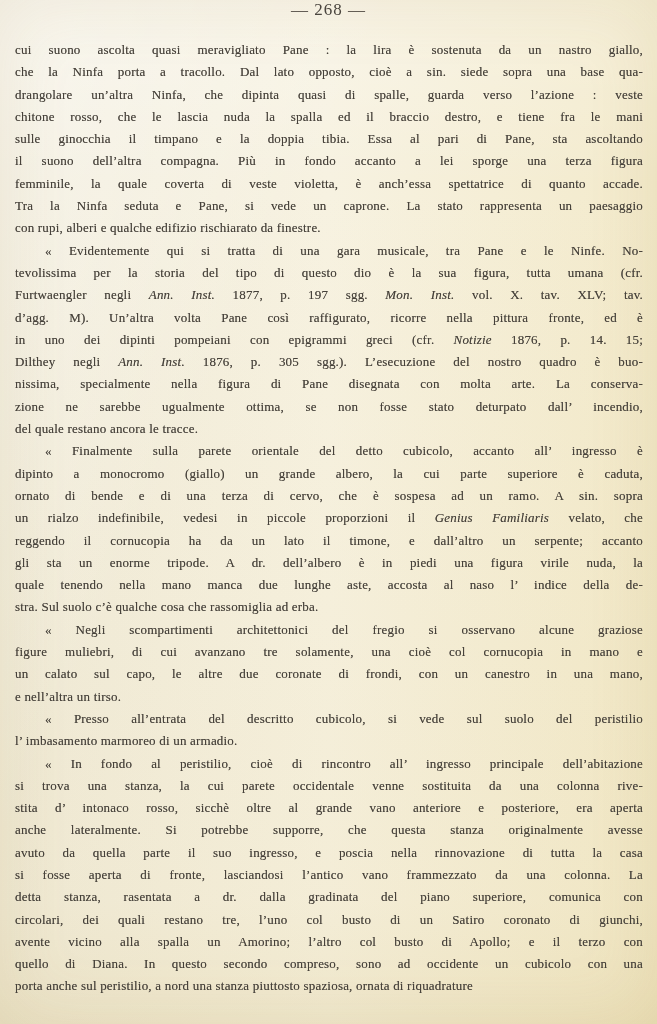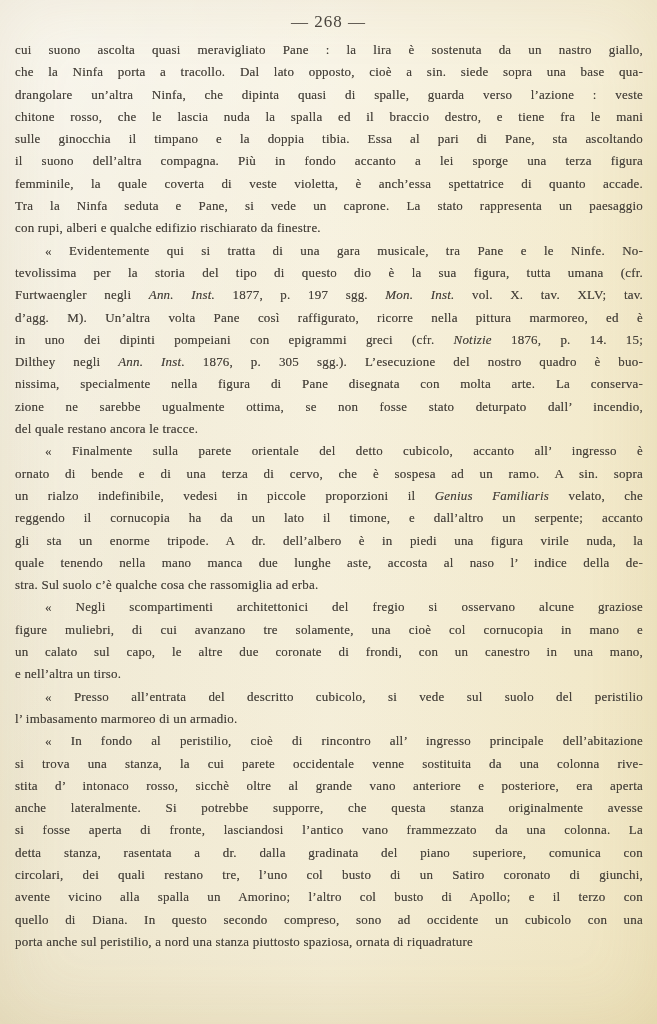--- a/index.html
+++ b/index.html
@@ -16,21 +16,20 @@
     background:
       linear-gradient(115deg, rgba(255,255,255,0.45) 0%, rgba(255,255,255,0) 35%),
       linear-gradient(180deg, rgba(255,255,255,0.25) 0%, rgba(255,255,255,0) 18%, rgba(214,192,122,0.10) 88%, rgba(206,183,110,0.18) 100%),
       linear-gradient(90deg, #f1ecdb 0%, #f7f2e1 50%, #f3eacb 100%);
     box-shadow: inset 0 0 70px rgba(170,140,70,0.14);
     font-family: "Liberation Serif", "DejaVu Serif", serif;
     color: #45403a;
   }
   .page-number {
     text-align: center;
-    padding-top: 12px;
     font-size: 17px;
     letter-spacing: 1px;
     color: #4a453e;
   }
   .text-block {
     position: absolute;
     top: 39px;
     left: 15px;
     width: 628px;
   }
@@ -63,29 +62,30 @@
         <div class="line"><span>sulle ginocchia il timpano e la doppia tibia. Essa al pari di Pane, sta ascoltando</span></div>
         <div class="line"><span>il suono dell’altra compagna. Più in fondo accanto a lei sporge una terza figura</span></div>
         <div class="line"><span>femminile, la quale coverta di veste violetta, è anch’essa spettatrice di quanto accade.</span></div>
         <div class="line"><span>Tra la Ninfa seduta e Pane, si vede un caprone. La stato rappresenta un paesaggio</span></div>
         <div class="line last"><span>con rupi, alberi e qualche edifizio rischiarato da finestre.</span></div>
       </div>
       <div class="para">
         <div class="line first-indent"><span>« Evidentemente qui si tratta di una gara musicale, tra Pane e le Ninfe. No-</span></div>
         <div class="line"><span>tevolissima per la storia del tipo di questo dio è la sua figura, tutta umana (cfr.</span></div>
         <div class="line"><span>Furtwaengler negli </span><i>Ann. Inst.</i><span> 1877, p. 197 sgg. </span><i>Mon. Inst.</i><span> vol. X. tav. XLV; tav.</span></div>
-        <div class="line"><span>d’agg. M). Un’altra volta Pane così raffigurato, ricorre nella pittura marmoreo, ed è</span></div>
+        <div class="line"><span>d’agg. M). Un’altra volta Pane così raffigurato, ricorre nella pittura fronte, ed è</span></div>
         <div class="line"><span>in uno dei dipinti pompeiani con epigrammi greci (cfr. </span><i>Notizie</i><span> 1876, p. 14. 15;</span></div>
         <div class="line"><span>Dilthey negli </span><i>Ann. Inst.</i><span> 1876, p. 305 sgg.). L’esecuzione del nostro quadro è buo-</span></div>
         <div class="line"><span>nissima, specialmente nella figura di Pane disegnata con molta arte. La conserva-</span></div>
         <div class="line"><span>zione ne sarebbe ugualmente ottima, se non fosse stato deturpato dall’ incendio,</span></div>
         <div class="line last"><span>del quale restano ancora le tracce.</span></div>
       </div>
       <div class="para">
         <div class="line first-indent"><span>« Finalmente sulla parete orientale del detto cubicolo, accanto all’ ingresso è</span></div>
+        <div class="line"><span>dipinto a monocromo (giallo) un grande albero, la cui parte superiore è caduta,</span></div>
         <div class="line"><span>ornato di bende e di una terza di cervo, che è sospesa ad un ramo. A sin. sopra</span></div>
         <div class="line"><span>un rialzo indefinibile, vedesi in piccole proporzioni il </span><i>Genius Familiaris</i><span> velato, che</span></div>
         <div class="line"><span>reggendo il cornucopia ha da un lato il timone, e dall’altro un serpente; accanto</span></div>
         <div class="line"><span>gli sta un enorme tripode. A dr. dell’albero è in piedi una figura virile nuda, la</span></div>
         <div class="line"><span>quale tenendo nella mano manca due lunghe aste, accosta al naso l’ indice della de-</span></div>
         <div class="line last"><span>stra. Sul suolo c’è qualche cosa che rassomiglia ad erba.</span></div>
       </div>
       <div class="para">
         <div class="line first-indent"><span>« Negli scompartimenti architettonici del fregio si osservano alcune graziose</span></div>
         <div class="line"><span>figure muliebri, di cui avanzano tre solamente, una cioè col cornucopia in mano e</span></div>
@@ -94,20 +94,21 @@
       </div>
       <div class="para">
         <div class="line first-indent"><span>« Presso all’entrata del descritto cubicolo, si vede sul suolo del peristilio</span></div>
         <div class="line last"><span>l’ imbasamento marmoreo di un armadio.</span></div>
       </div>
       <div class="para">
         <div class="line first-indent"><span>« In fondo al peristilio, cioè di rincontro all’ ingresso principale dell’abitazione</span></div>
         <div class="line"><span>si trova una stanza, la cui parete occidentale venne sostituita da una colonna rive-</span></div>
         <div class="line"><span>stita d’ intonaco rosso, sicchè oltre al grande vano anteriore e posteriore, era aperta</span></div>
         <div class="line"><span>anche lateralmente. Si potrebbe supporre, che questa stanza originalmente avesse</span></div>
+        <div class="line"><span>avuto da quella parte il suo ingresso, e poscia nella rinnovazione di tutta la casa</span></div>
         <div class="line"><span>si fosse aperta di fronte, lasciandosi l’antico vano frammezzato da una colonna. La</span></div>
         <div class="line"><span>detta stanza, rasentata a dr. dalla gradinata del piano superiore, comunica con</span></div>
         <div class="line"><span>circolari, dei quali restano tre, l’uno col busto di un Satiro coronato di giunchi,</span></div>
         <div class="line"><span>avente vicino alla spalla un Amorino; l’altro col busto di Apollo; e il terzo con</span></div>
         <div class="line"><span>quello di Diana. In questo secondo compreso, sono ad occidente un cubicolo con una</span></div>
         <div class="line last"><span>porta anche sul peristilio, a nord una stanza piuttosto spaziosa, ornata di riquadrature</span></div>
       </div>
     </div>
 </div>
 

